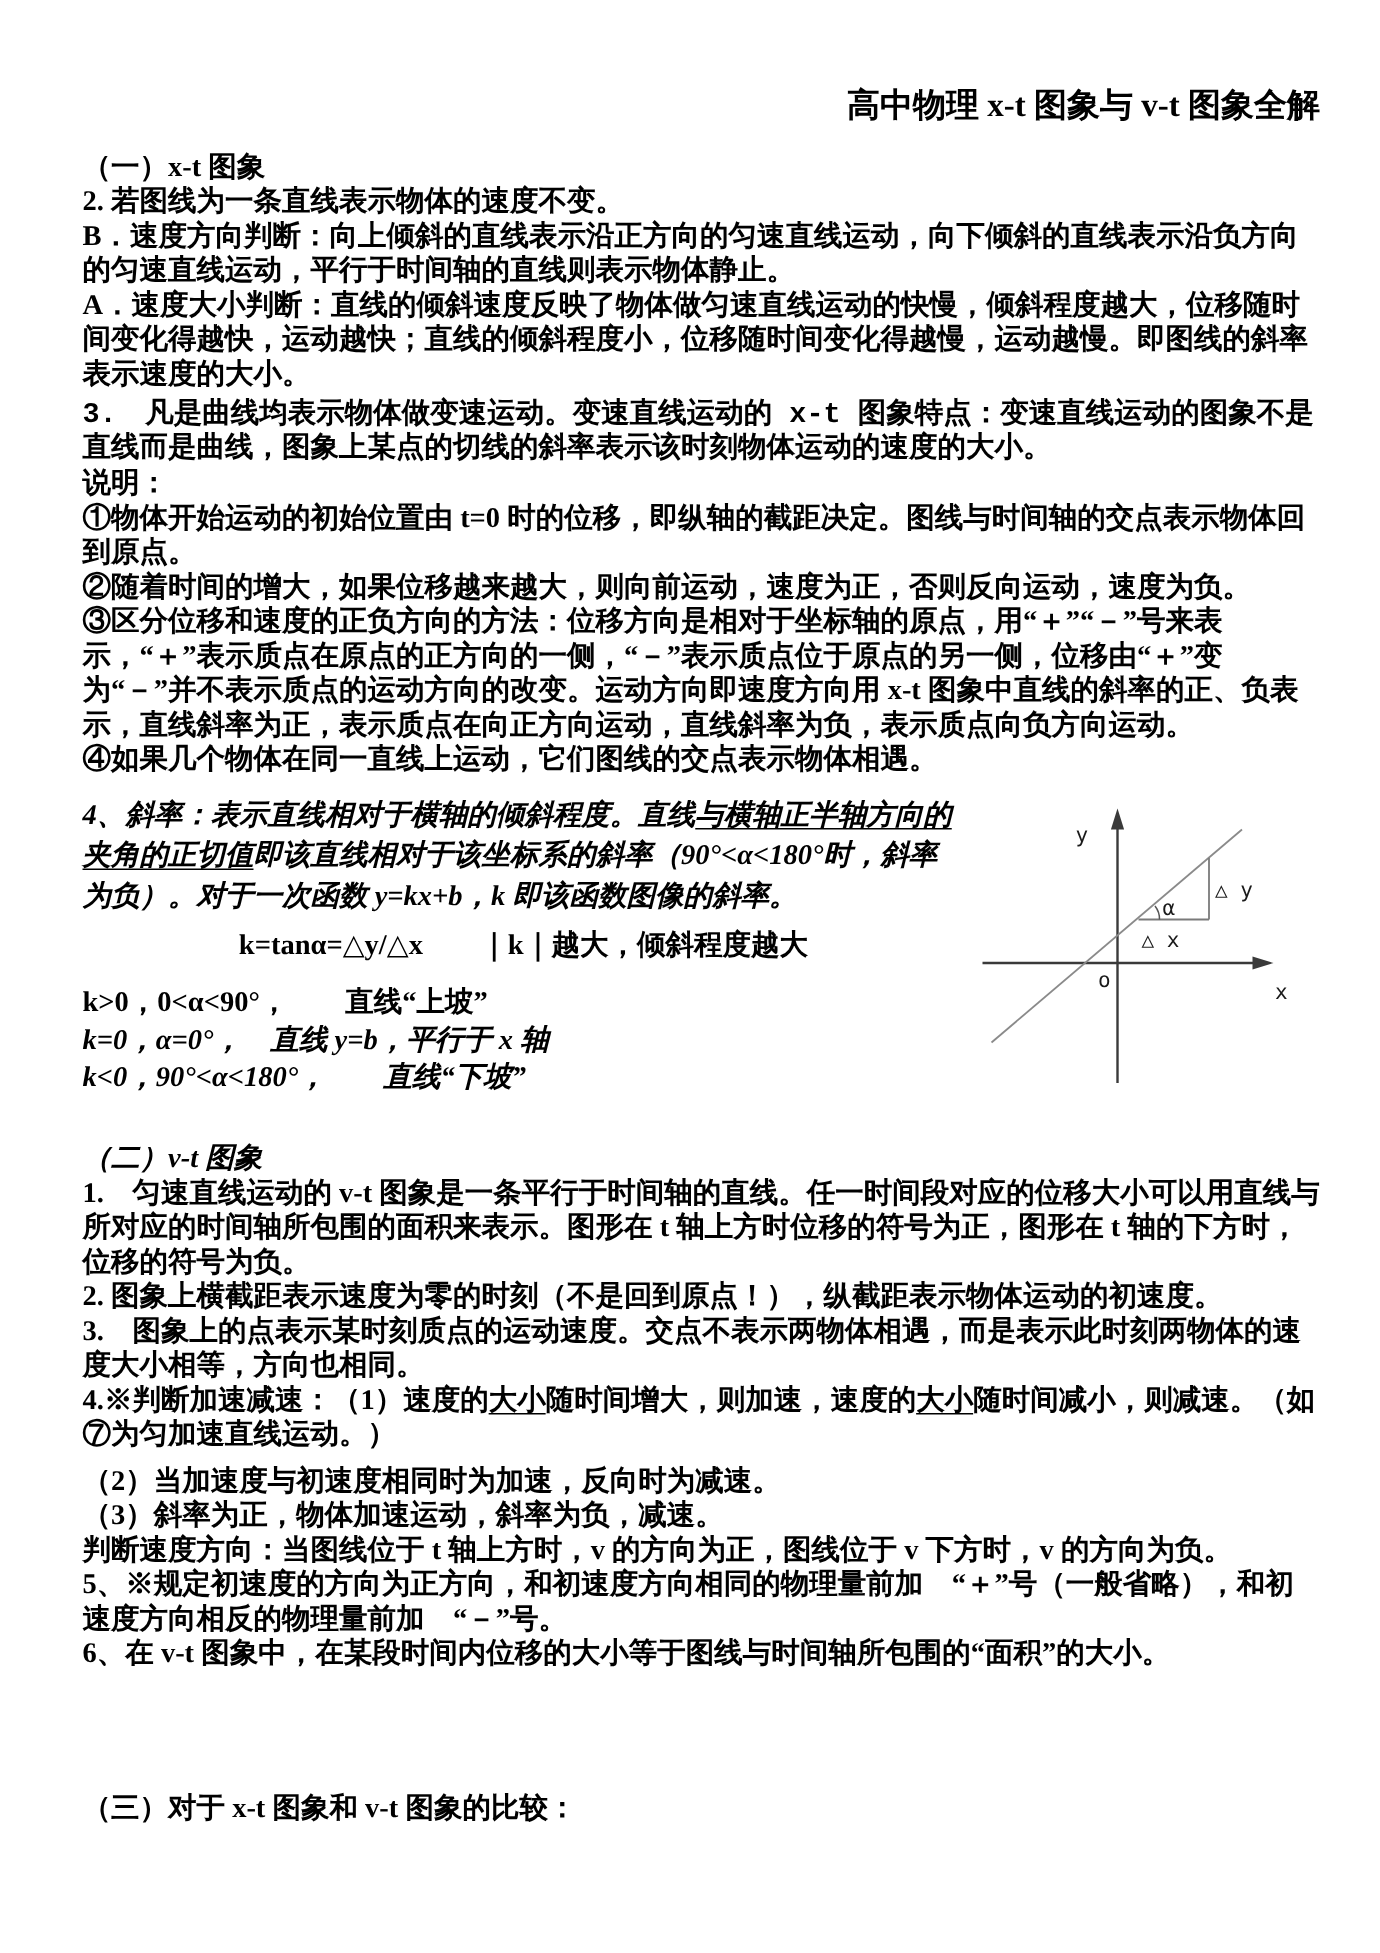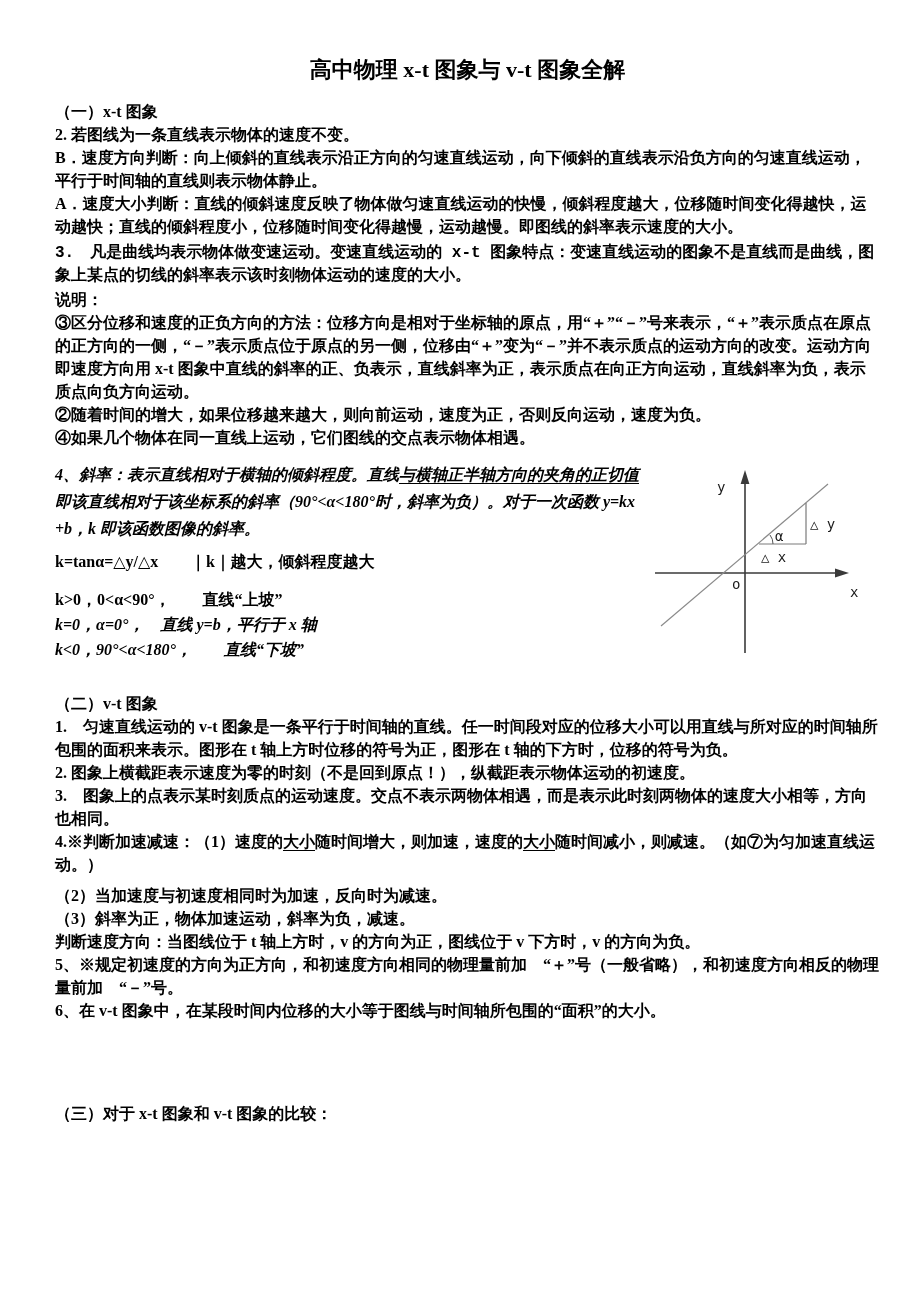--- a/index.html
+++ b/index.html
@@ -10,39 +10,39 @@
     overflow:hidden;
     font-family:"Liberation Serif","DejaVu Serif",serif;
     color:#000;
   }
   .content {
     padding:56px 40px 0 55px;
     font-weight:bold;
   }
   .doc-title {
     margin:0 0 16px 0;
-    text-align:center;
+    text-align:right;
     font-size:22px;
     line-height:28px;
     font-weight:bold;
   }
   .para {
     margin:0;
-    font-size:16px;
+    font-size:19px;
     line-height:23px;
     font-weight:bold;
     word-break:break-all;
   }
   .u { text-decoration:underline; text-underline-offset:3px; }
   .p3-sp   { margin-top:4px;font-family:Liberation Mono, monospace; }
   .s4      { line-height:27px; margin-top:12px;font-style:italic; }
-  .formula { margin-top:8px; }
+  .formula { margin-top:8px;text-align:center; }
   .kline1  { margin-top:14px; line-height:25px; }
   .kline   { line-height:25px;font-style:italic; }
-  .sec2-h  { margin-top:30px; }
+  .sec2-h  { margin-top:30px;font-style:italic; }
   .sec3-h  { margin-top:80px; }
   .p5-sp   { margin-top:8px; }
   .fig {
     float:right;
     width:215px; height:192px;
     margin:16px 12px 6px 10px;
   }
   .fig svg { display:block; }
   .fig text {
     font-family:"DejaVu Sans Mono","Liberation Mono",monospace;
@@ -58,22 +58,23 @@
   <div class="content">
 
     <h1 class="doc-title">高中物理 x-t 图象与 v-t 图象全解</h1>
 
     <p class="para">（一）x-t 图象</p>
     <p class="para">2. 若图线为一条直线表示物体的速度不变。</p>
     <p class="para">B．速度方向判断：向上倾斜的直线表示沿正方向的匀速直线运动，向下倾斜的直线表示沿负方向的匀速直线运动，平行于时间轴的直线则表示物体静止。</p>
     <p class="para">A．速度大小判断：直线的倾斜速度反映了物体做匀速直线运动的快慢，倾斜程度越大，位移随时间变化得越快，运动越快；直线的倾斜程度小，位移随时间变化得越慢，运动越慢。即图线的斜率表示速度的大小。</p>
     <p class="para p3-sp">3.　凡是曲线均表示物体做变速运动。变速直线运动的 x-t 图象特点：变速直线运动的图象不是直线而是曲线，图象上某点的切线的斜率表示该时刻物体运动的速度的大小。</p>
     <p class="para">说明：</p>
+    <p class="para">①物体开始运动的初始位置由 t=0 时的位移，即纵轴的截距决定。图线与时间轴的交点表示物体回到原点。</p>
+    <p class="para">②随着时间的增大，如果位移越来越大，则向前运动，速度为正，否则反向运动，速度为负。</p>
     <p class="para">③区分位移和速度的正负方向的方法：位移方向是相对于坐标轴的原点，用“＋”“－”号来表示，“＋”表示质点在原点的正方向的一侧，“－”表示质点位于原点的另一侧，位移由“＋”变为“－”并不表示质点的运动方向的改变。运动方向即速度方向用 x-t 图象中直线的斜率的正、负表示，直线斜率为正，表示质点在向正方向运动，直线斜率为负，表示质点向负方向运动。</p>
-    <p class="para">②随着时间的增大，如果位移越来越大，则向前运动，速度为正，否则反向运动，速度为负。</p>
     <p class="para">④如果几个物体在同一直线上运动，它们图线的交点表示物体相遇。</p>
 
     <div class="fig">
       <svg width="215" height="192" viewBox="0 0 215 192">
 
         <line x1="92" y1="16" x2="92" y2="188" stroke="#3a3a3a" stroke-width="1.6"></line>
         <polygon points="92,5 87.6,19 96.4,19" fill="#3a3a3a"></polygon>
         <line x1="2" y1="108" x2="186" y2="108" stroke="#3a3a3a" stroke-width="1.6"></line>
         <polygon points="196,108 182,103.6 182,112.4" fill="#3a3a3a"></polygon>
 

